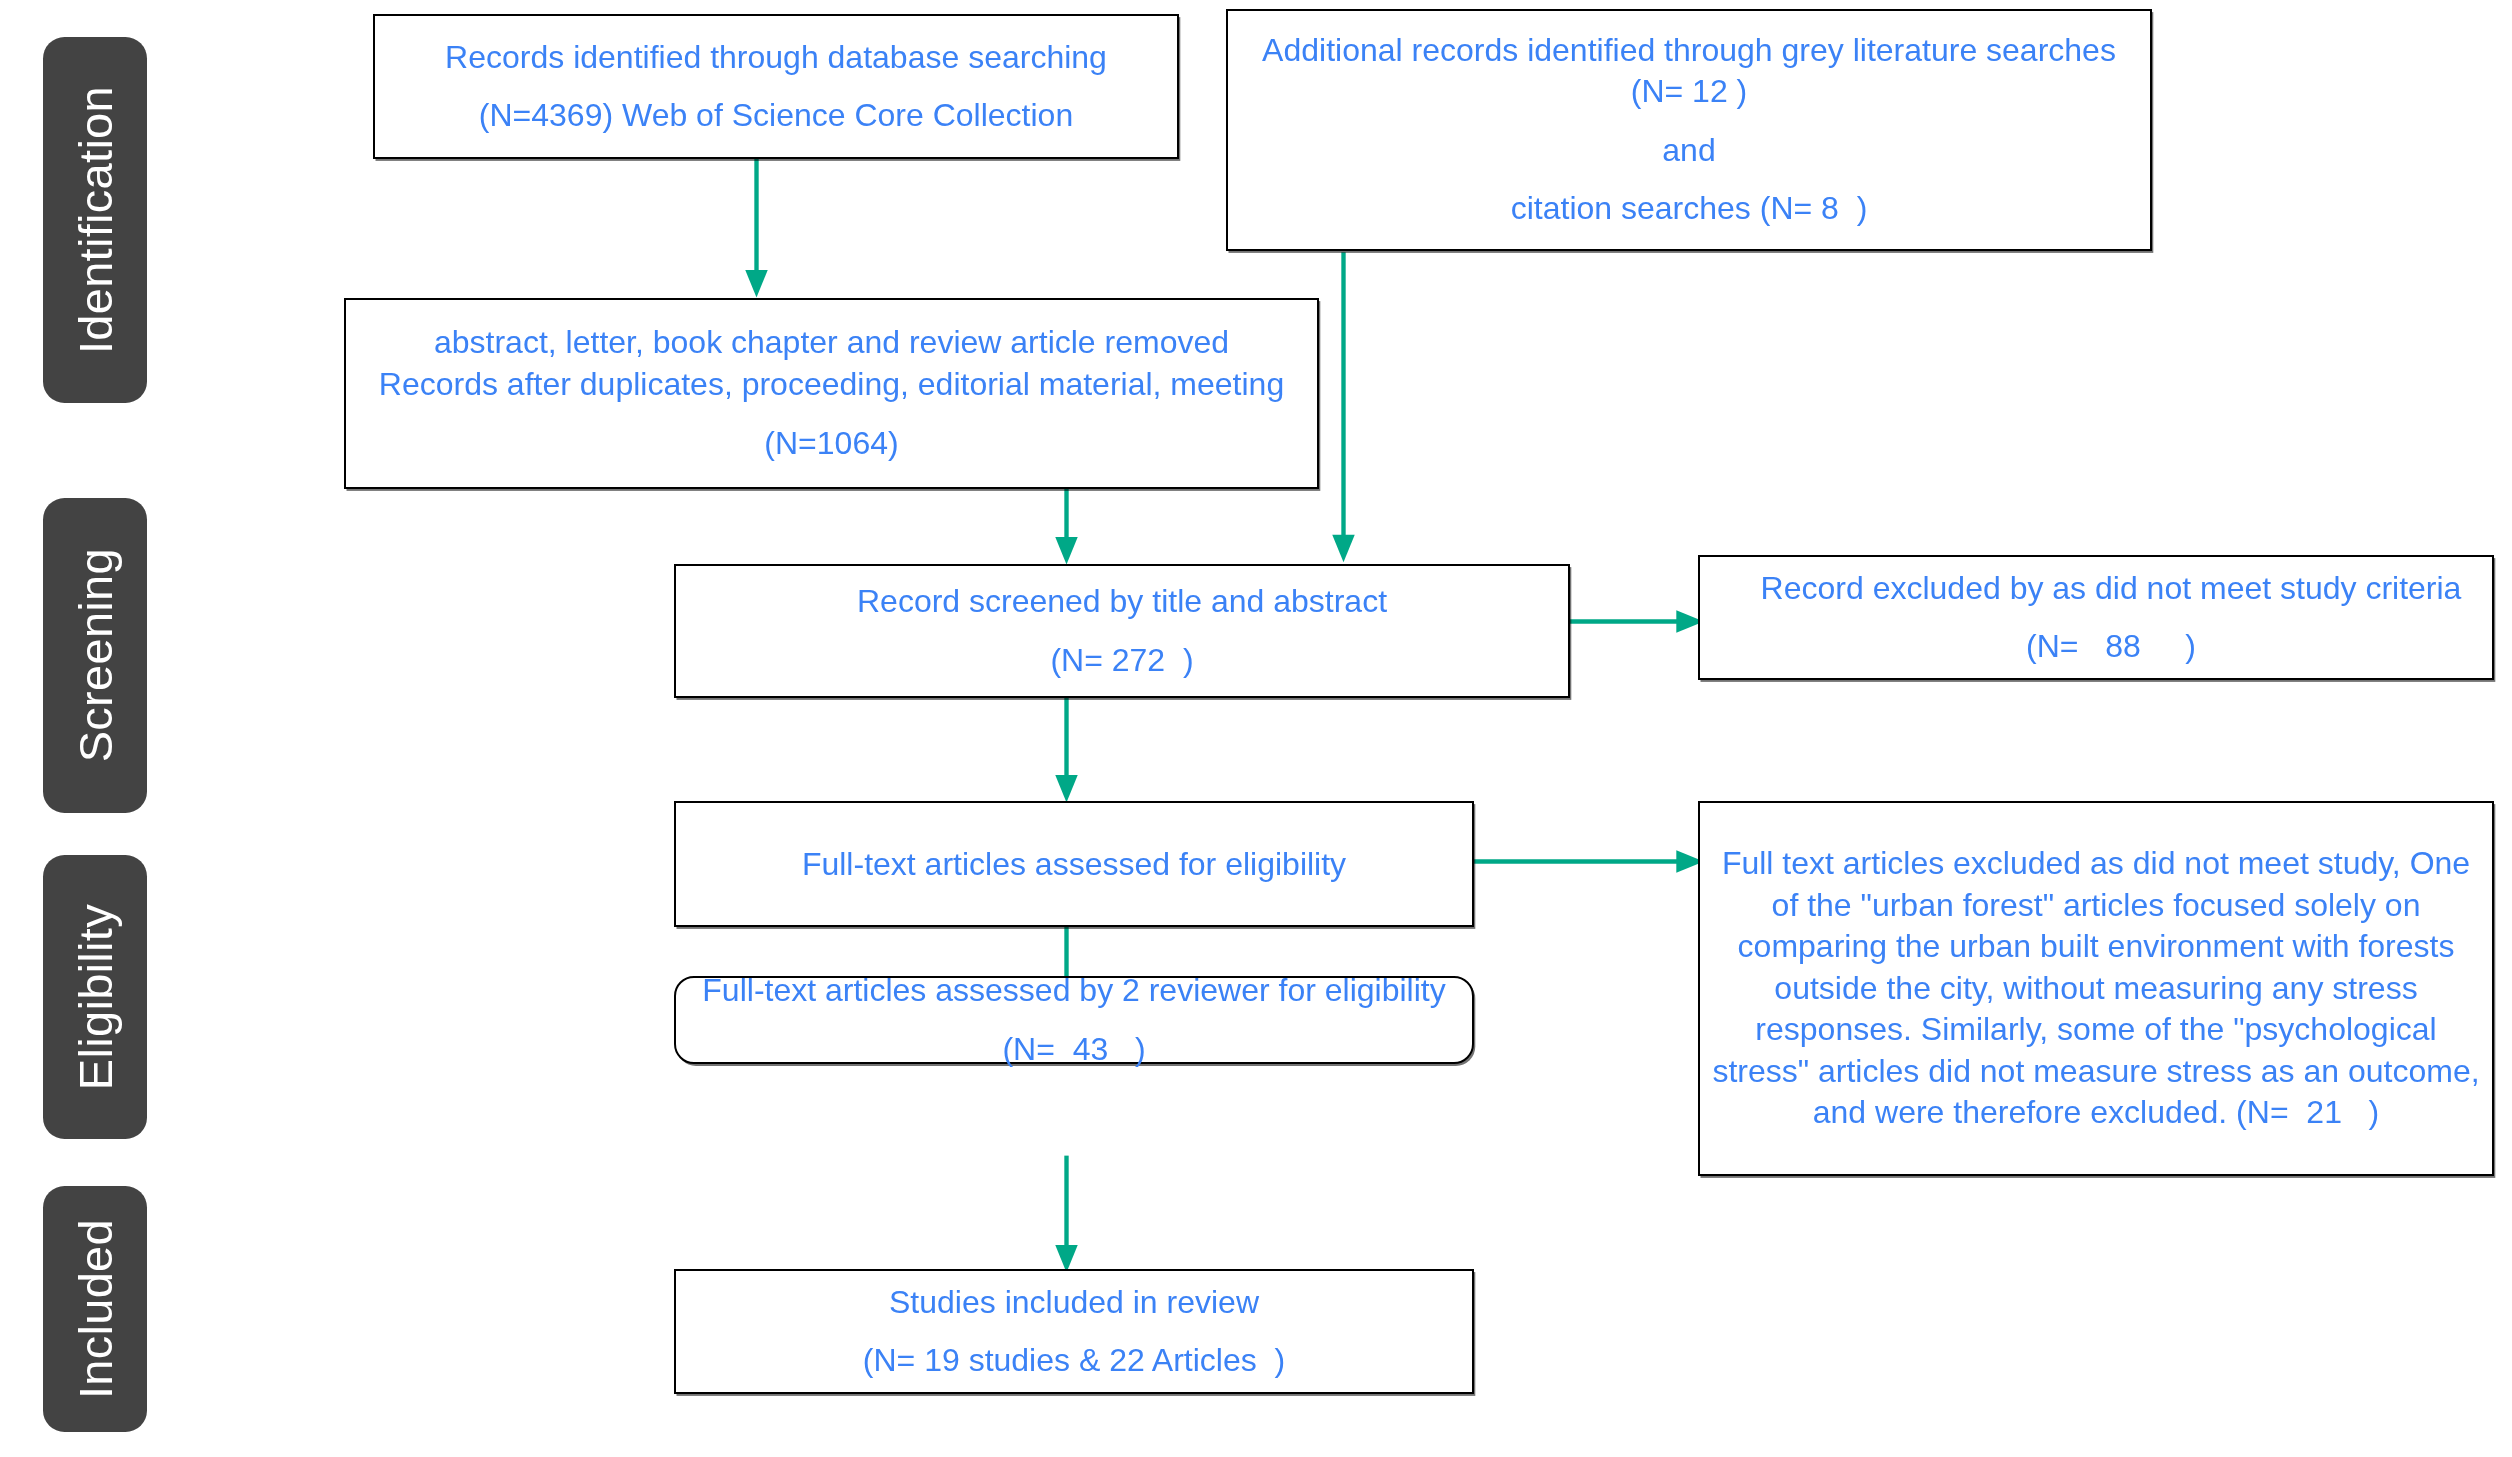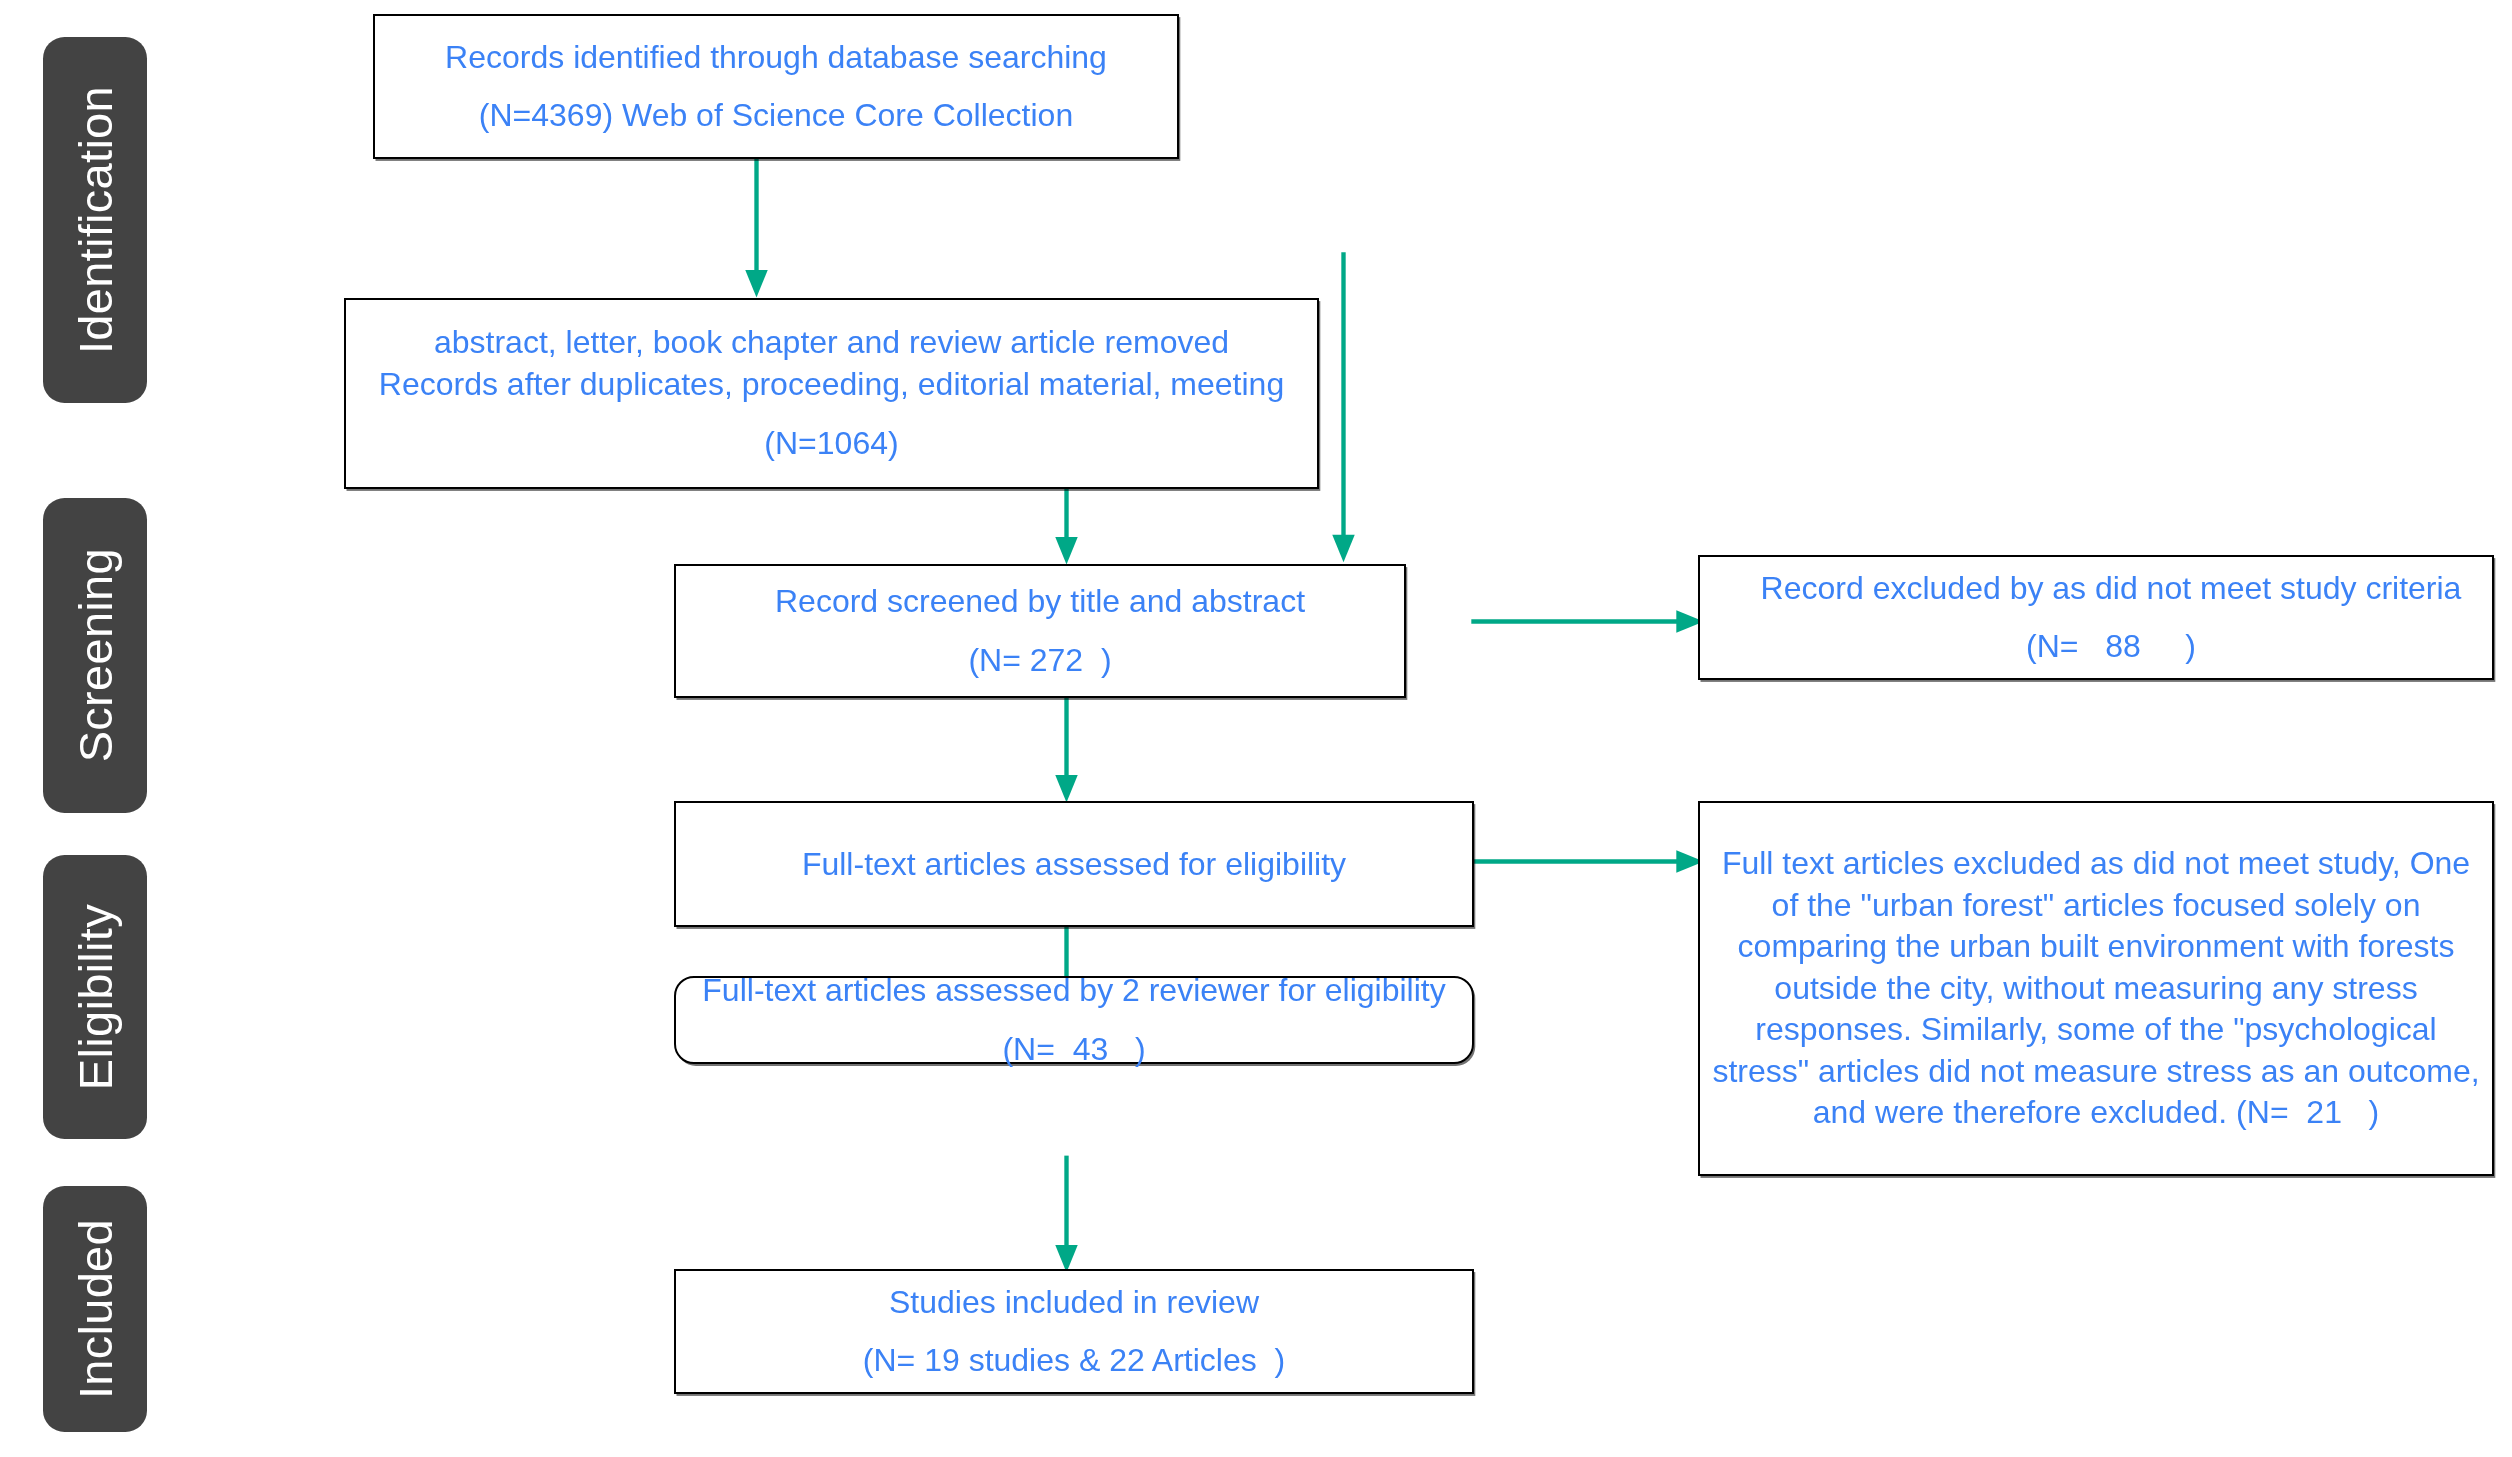--- a/index.html
+++ b/index.html
@@ -153,28 +153,34 @@
       <line x1="20" y1="0" x2="20" y2="156" stroke="#00A887" stroke-width="7"></line>
       <polygon points="20,187 2,143 38,143" fill="#00A887"></polygon>
     </svg>
   </div>
 
   <div class="flow-box" style="left:373px; top:14px; width:806px; height:145px;">
     <span class="line">Records identified through database searching</span>
     <span class="line gap-above">(N=4369) Web of Science Core Collection</span>
   </div>
 
+  <div class="flow-box" style="left:1226px; top:8.8px; width:926px; height:242px;">
+    <span class="line">Additional records identified through grey literature searches</span>
+    <span class="line">(N= 12 )</span>
+    <span class="line gap-above">and</span>
+    <span class="line gap-above">citation searches (N= 8  )</span>
+  </div>
 
   <div class="flow-box wrap" style="left:344px; top:298px; width:975px; height:191px;">
     <span class="line">abstract, letter, book chapter and review article removed</span>
     <span class="line">Records after duplicates, proceeding, editorial material, meeting</span>
     <span class="line gap-above">(N=1064)</span>
   </div>
 
-  <div class="flow-box" style="left:674px; top:564px; width:732px; height:134px;">
+  <div class="flow-box" style="left:674px; top:564px; width:896px; height:134px;">
     <span class="line">Record screened by title and abstract</span>
     <span class="line gap-above">(N= 272  )</span>
   </div>
 
   <div class="flow-box" style="left:1698px; top:555px; width:796px; height:125px;padding-left:40px;">
     <span class="line">Record excluded by as did not meet study criteria</span>
     <span class="line gap-above">(N=   88     )</span>
   </div>
 
   <div class="flow-box" style="left:674px; top:801px; width:800px; height:126px;gap:30px;">

